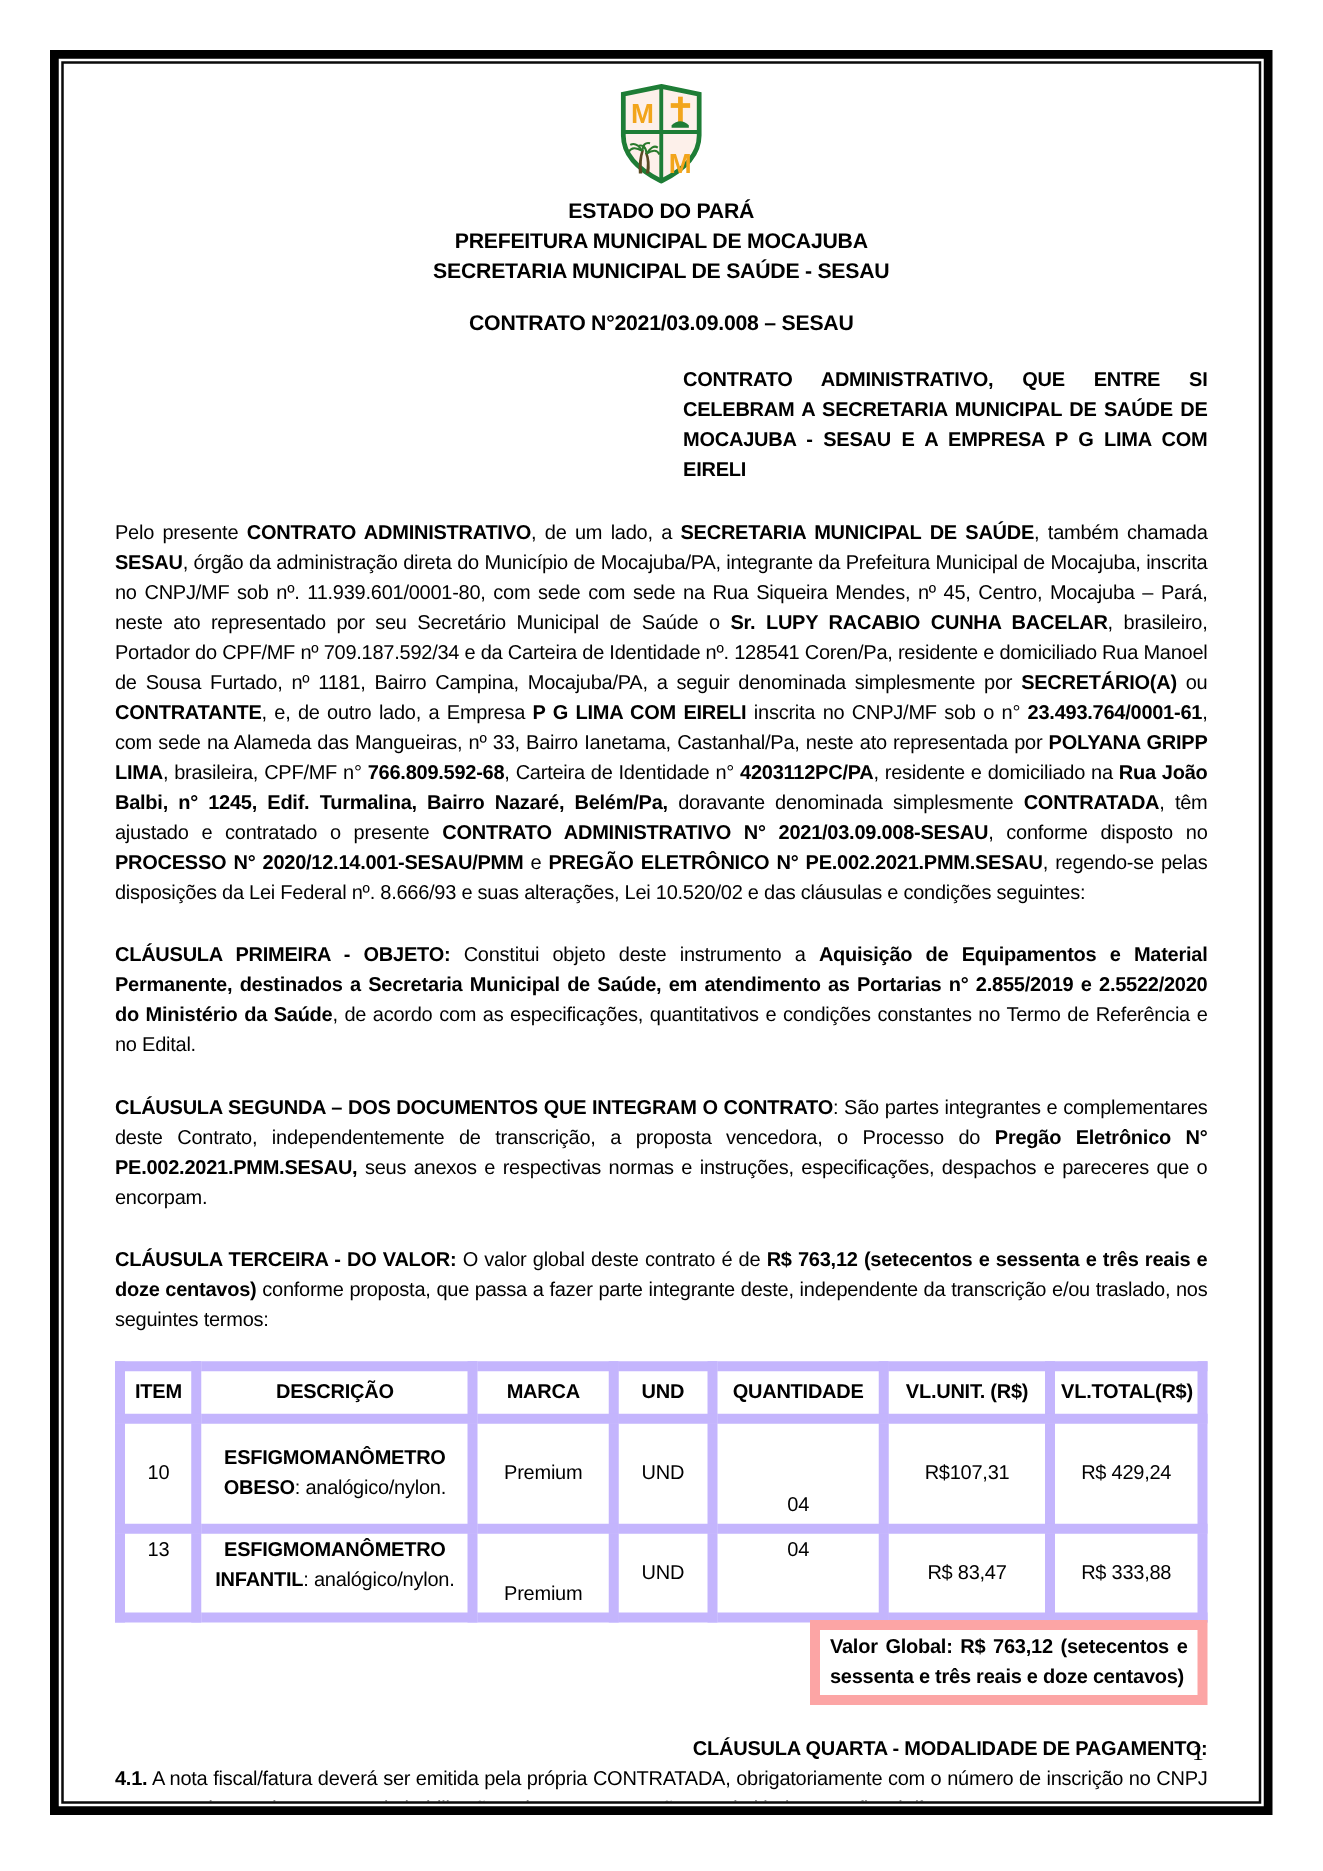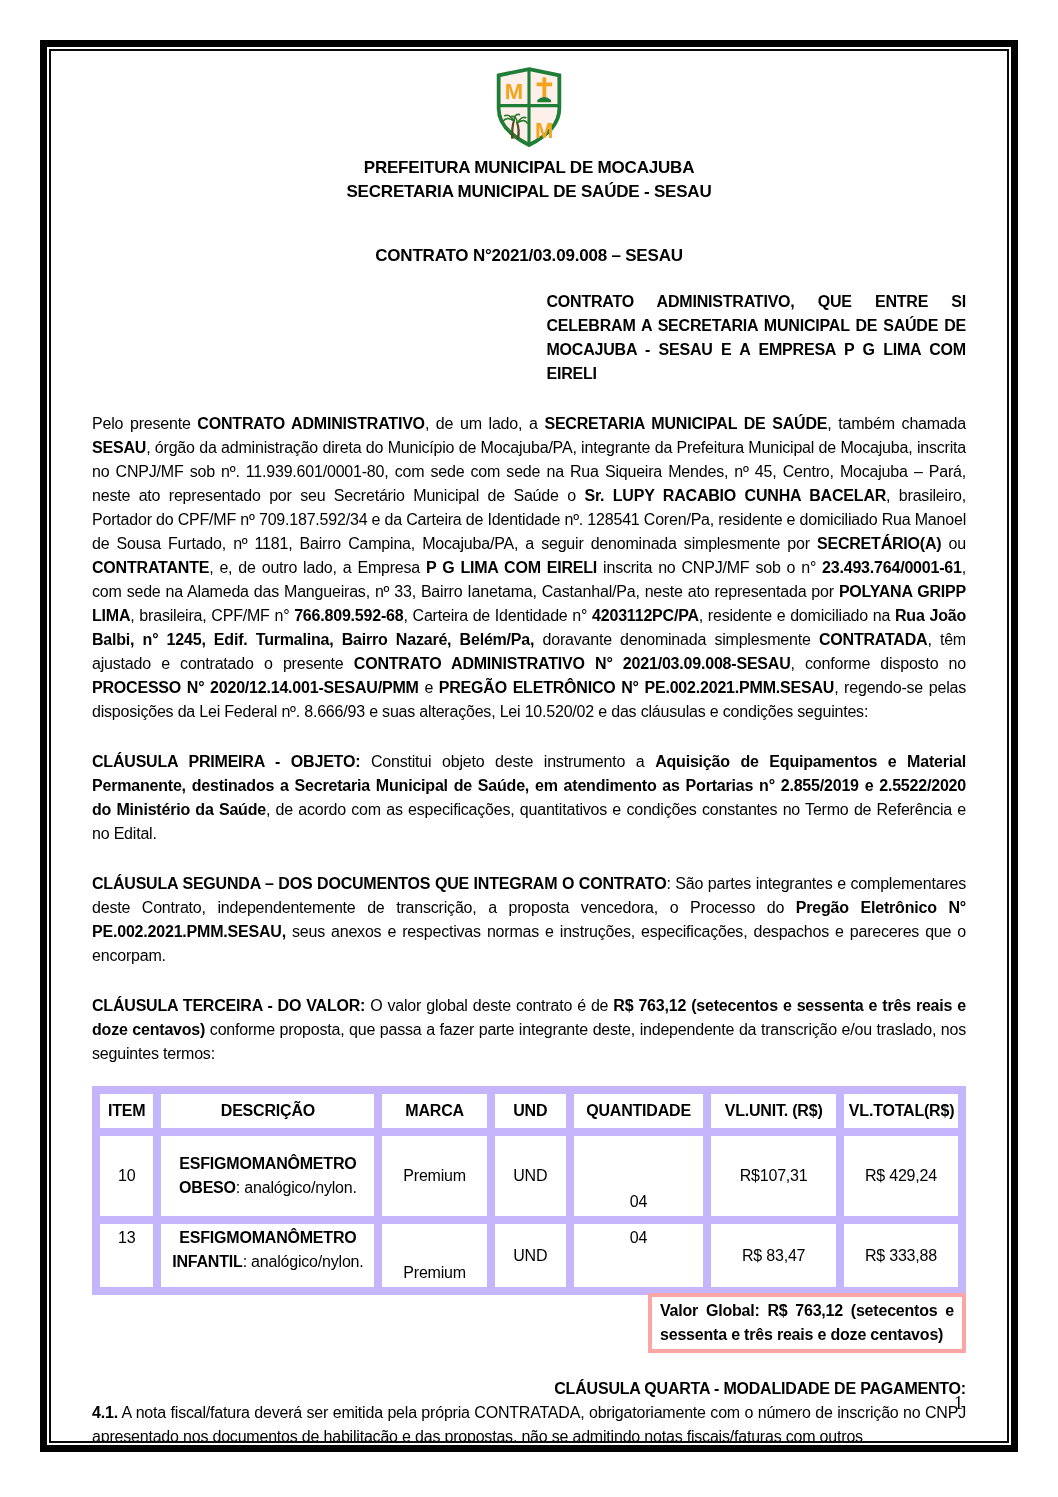--- a/index.html
+++ b/index.html
@@ -20,41 +20,41 @@
   .content{
     position:absolute;left:0;top:0;right:0;bottom:0;
     padding:12px 41px 0 41px;
     font-size:16px;line-height:24px;letter-spacing:-0.2px;
     text-align:justify;
   }
   .b{font-weight:bold;}
   .logo-wrap{text-align:center;margin:4px 0 2px 0;}
   .logo{width:98px;height:80px;}
   .org{text-align:center;font-weight:bold;font-size:17px;line-height:24px;letter-spacing:-0.2px;}
-  .contract-title{text-align:center;font-weight:bold;font-size:17px;margin-top:40px;}
+  .contract-title{text-align:center;font-weight:bold;font-size:17px;margin-top:18px;}
   .preamble{
     margin:22px 0 0 52%;font-weight:bold;text-align:justify;line-height:24px;
   }
   p{margin:0;}
   .par{margin-top:26px;}
   .items{
     width:100%;border-collapse:collapse;table-layout:fixed;margin-top:20px;
     font-size:16px;letter-spacing:-0.2px;
   }
   .items th,.items td{
     border:8px solid #c4b5fd;text-align:center;padding:2px 5px;box-sizing:border-box;
   }
   .items th{font-weight:bold;height:42px;vertical-align:middle;}
   .c-item{width:7.1%;} .c-desc{width:25.5%;} .c-marca{width:13%;}
   .c-und{width:9.1%;} .c-qty{width:15.9%;} .c-unit{width:15.3%;} .c-total{width:14.1%;}
   .r1 td{height:88px;} .r2 td{height:71px;}
   .desc{text-align:left;padding-left:10px;margin-top:17px;}
   .vt{vertical-align:top;padding-top:8px;} .vm{vertical-align:middle;} .vb{vertical-align:bottom;padding-bottom:8px;}
   .valor-global{
-    width:318px;margin:-2px 0 0 auto;border:4px solid #fca5a5;box-sizing:border-box;
+    width:318px;margin:-2px 0 0 auto;border:8px solid #fca5a5;box-sizing:border-box;
     font-weight:bold;padding:2px 8px;text-align:justify;line-height:24px;
   }
   .clause4-title{margin-top:24px;font-weight:bold;text-align:right;}
   .page-number{
     position:absolute;right:44px;bottom:26px;
     font-family:"Liberation Serif",serif;font-size:19px;
   }
 </style>
 </head>
 <body>
@@ -85,20 +85,21 @@
                 <path d="M33 81 q11 -7 15 1"></path>
                 <path d="M33 81 q7 -11 13 -7"></path>
                 <path d="M33 81 q-1 -11 -9 -9"></path>
               </g>
             </g>
             <text x="72" y="103" text-anchor="middle" font-size="32" font-weight="bold" fill="#f2a51c" font-family="'Liberation Sans',sans-serif">M</text>
           </svg>
         </div>
 
         <div class="org">
+          <div>ESTADO DO PARÁ</div>
           <div>PREFEITURA MUNICIPAL DE MOCAJUBA</div>
           <div>SECRETARIA MUNICIPAL DE SAÚDE - SESAU</div>
         </div>
 
         <div class="contract-title">CONTRATO N°2021/03.09.008 – SESAU</div>
 
         <p class="preamble"><span class="b">CONTRATO ADMINISTRATIVO, QUE ENTRE SI CELEBRAM A SECRETARIA MUNICIPAL DE SAÚDE DE MOCAJUBA - SESAU E A EMPRESA P G LIMA COM EIRELI</span></p>
 
         <p class="par"><span>Pelo presente </span><span class="b">CONTRATO ADMINISTRATIVO</span><span>, de um lado, a </span><span class="b">SECRETARIA MUNICIPAL DE SAÚDE</span><span>, também chamada </span><span class="b">SESAU</span><span>, órgão da administração direta do Município de Mocajuba/PA, integrante da Prefeitura Municipal de Mocajuba, inscrita no CNPJ/MF sob nº. 11.939.601/0001-80, com sede com sede na Rua Siqueira Mendes, nº 45, Centro, Mocajuba – Pará, neste ato representado por seu Secretário Municipal de Saúde o </span><span class="b">Sr. LUPY RACABIO CUNHA BACELAR</span><span>, brasileiro, Portador do CPF/MF nº 709.187.592/34 e da Carteira de Identidade nº. 128541 Coren/Pa, residente e domiciliado Rua Manoel de Sousa Furtado, nº 1181, Bairro Campina, Mocajuba/PA, a seguir denominada simplesmente por </span><span class="b">SECRETÁRIO(A)</span><span> ou </span><span class="b">CONTRATANTE</span><span>, e, de outro lado, a Empresa </span><span class="b">P G LIMA COM EIRELI</span><span> inscrita no CNPJ/MF sob o n° </span><span class="b">23.493.764/0001-61</span><span>, com sede na Alameda das Mangueiras, nº 33, Bairro Ianetama, Castanhal/Pa, neste ato representada por </span><span class="b">POLYANA GRIPP LIMA</span><span>, brasileira, CPF/MF n° </span><span class="b">766.809.592-68</span><span>, Carteira de Identidade n° </span><span class="b">4203112PC/PA</span><span>, residente e domiciliado na </span><span class="b">Rua João Balbi, n° 1245, Edif. Turmalina, Bairro Nazaré, Belém/Pa,</span><span> doravante denominada simplesmente </span><span class="b">CONTRATADA</span><span>, têm ajustado e contratado o presente </span><span class="b">CONTRATO ADMINISTRATIVO N° 2021/03.09.008-SESAU</span><span>, conforme disposto no </span><span class="b">PROCESSO N° 2020/12.14.001-SESAU/PMM</span><span> e </span><span class="b">PREGÃO ELETRÔNICO N° PE.002.2021.PMM.SESAU</span><span>, regendo-se pelas disposições da Lei Federal nº. 8.666/93 e suas alterações, Lei 10.520/02 e das cláusulas e condições seguintes:</span></p>
 

